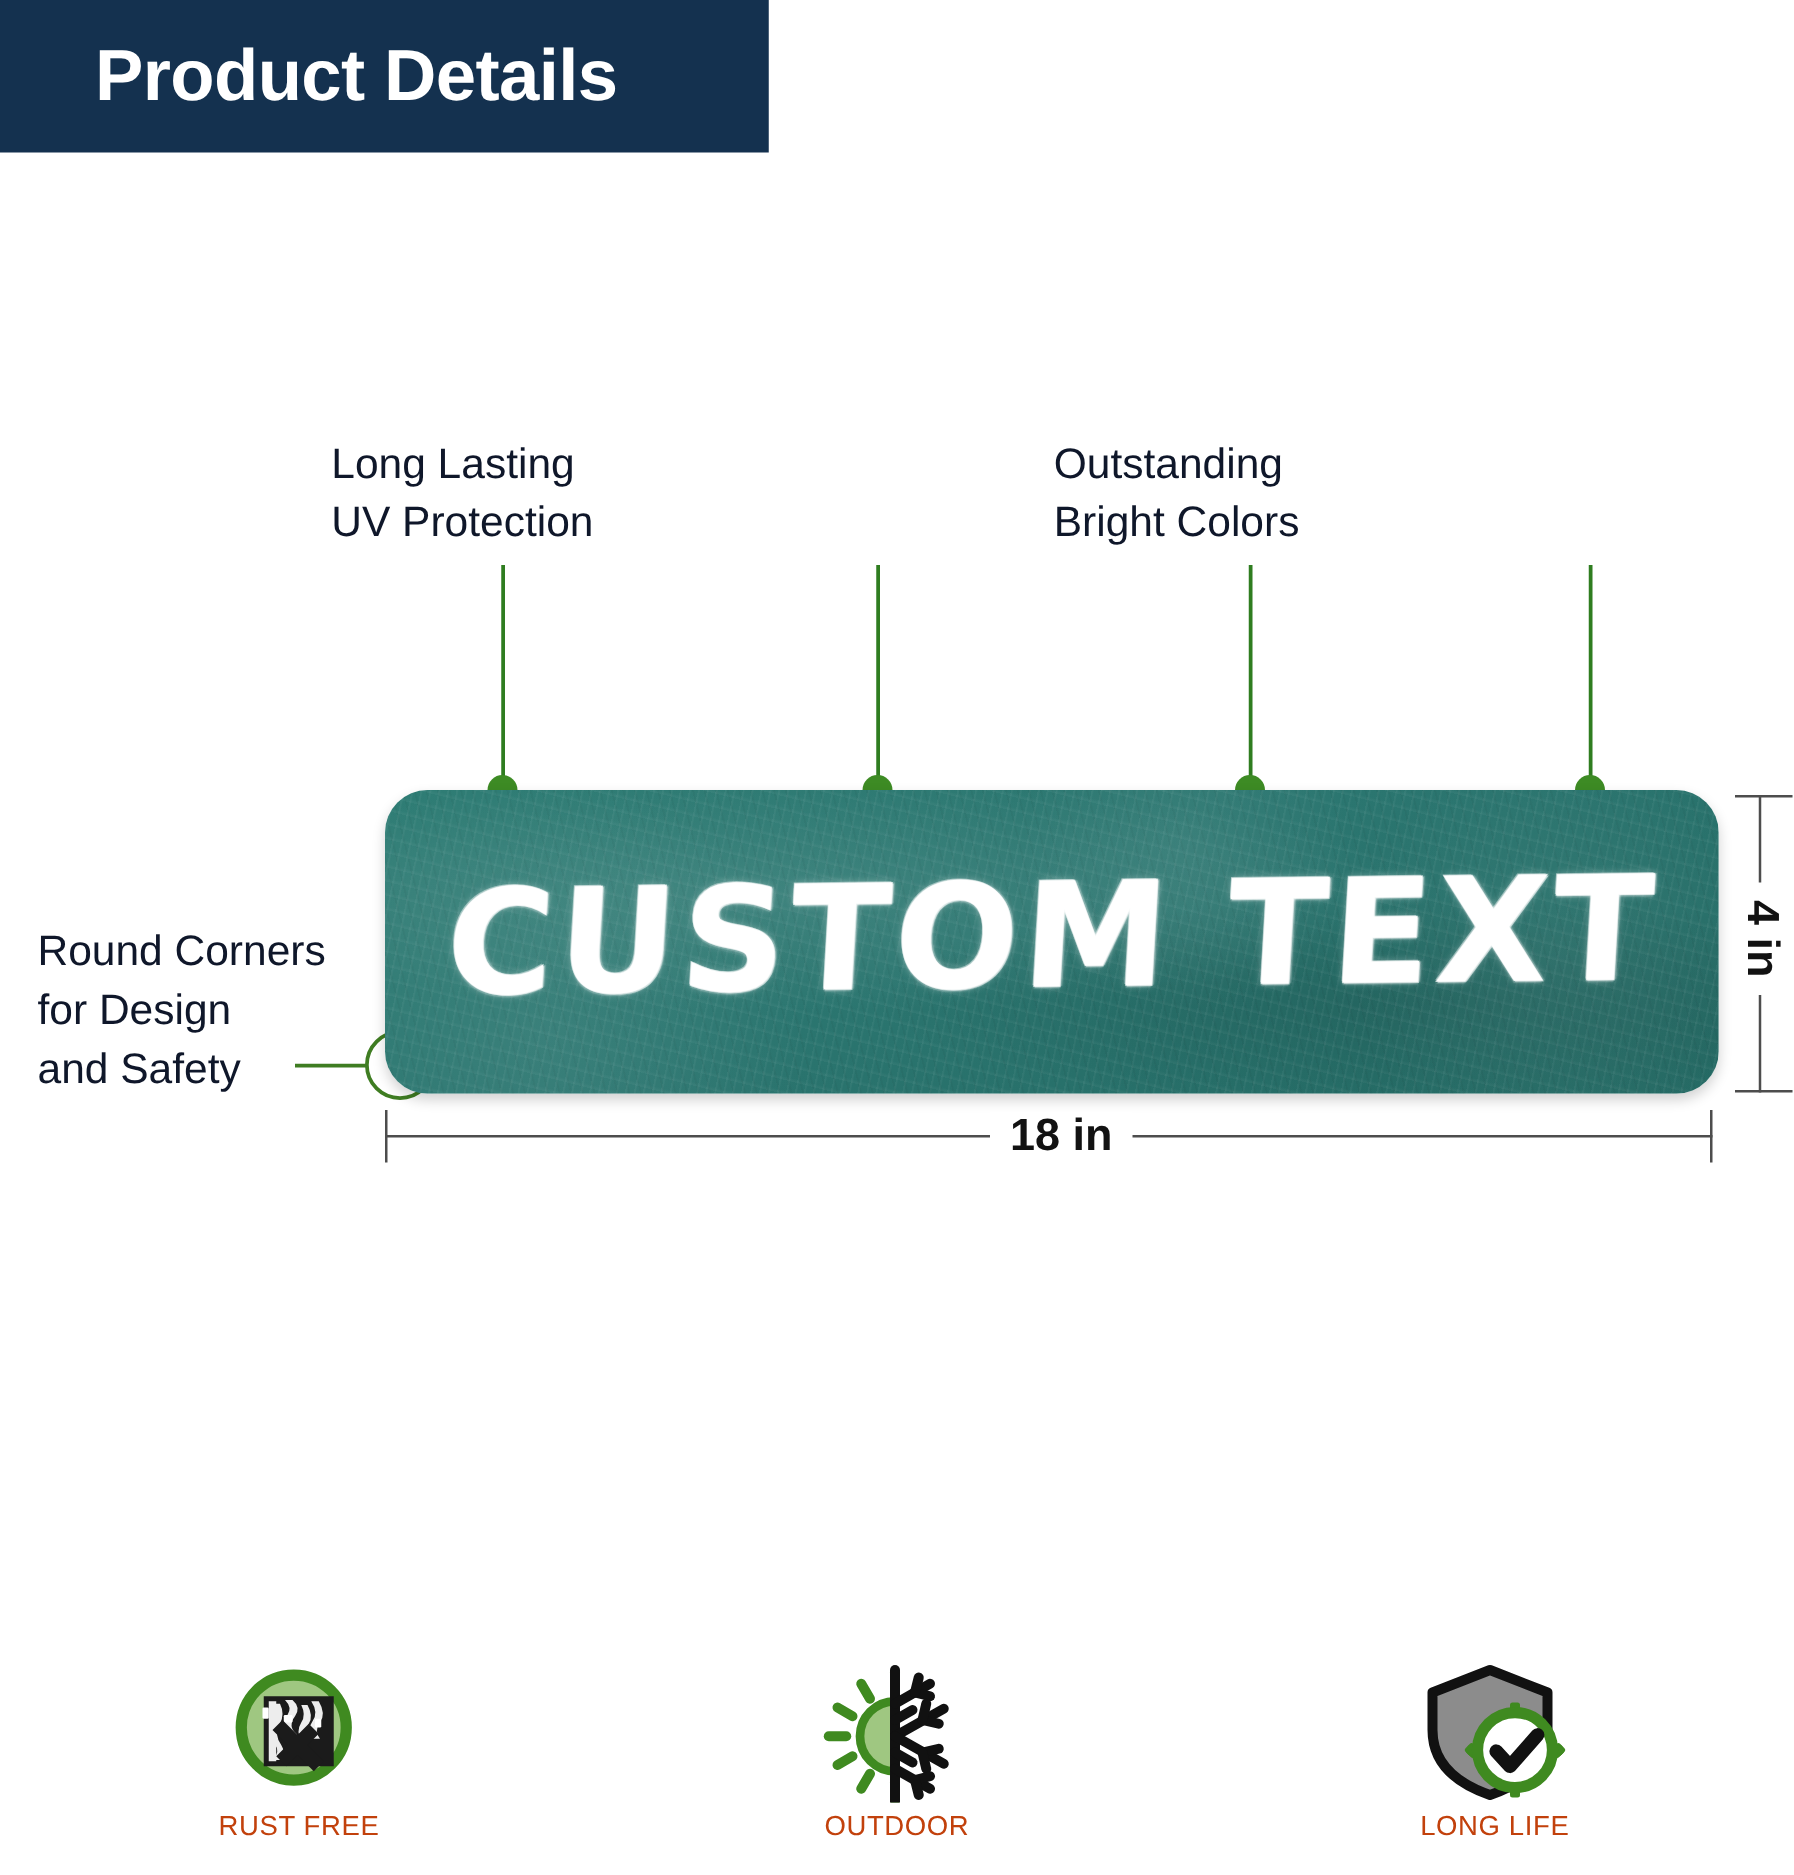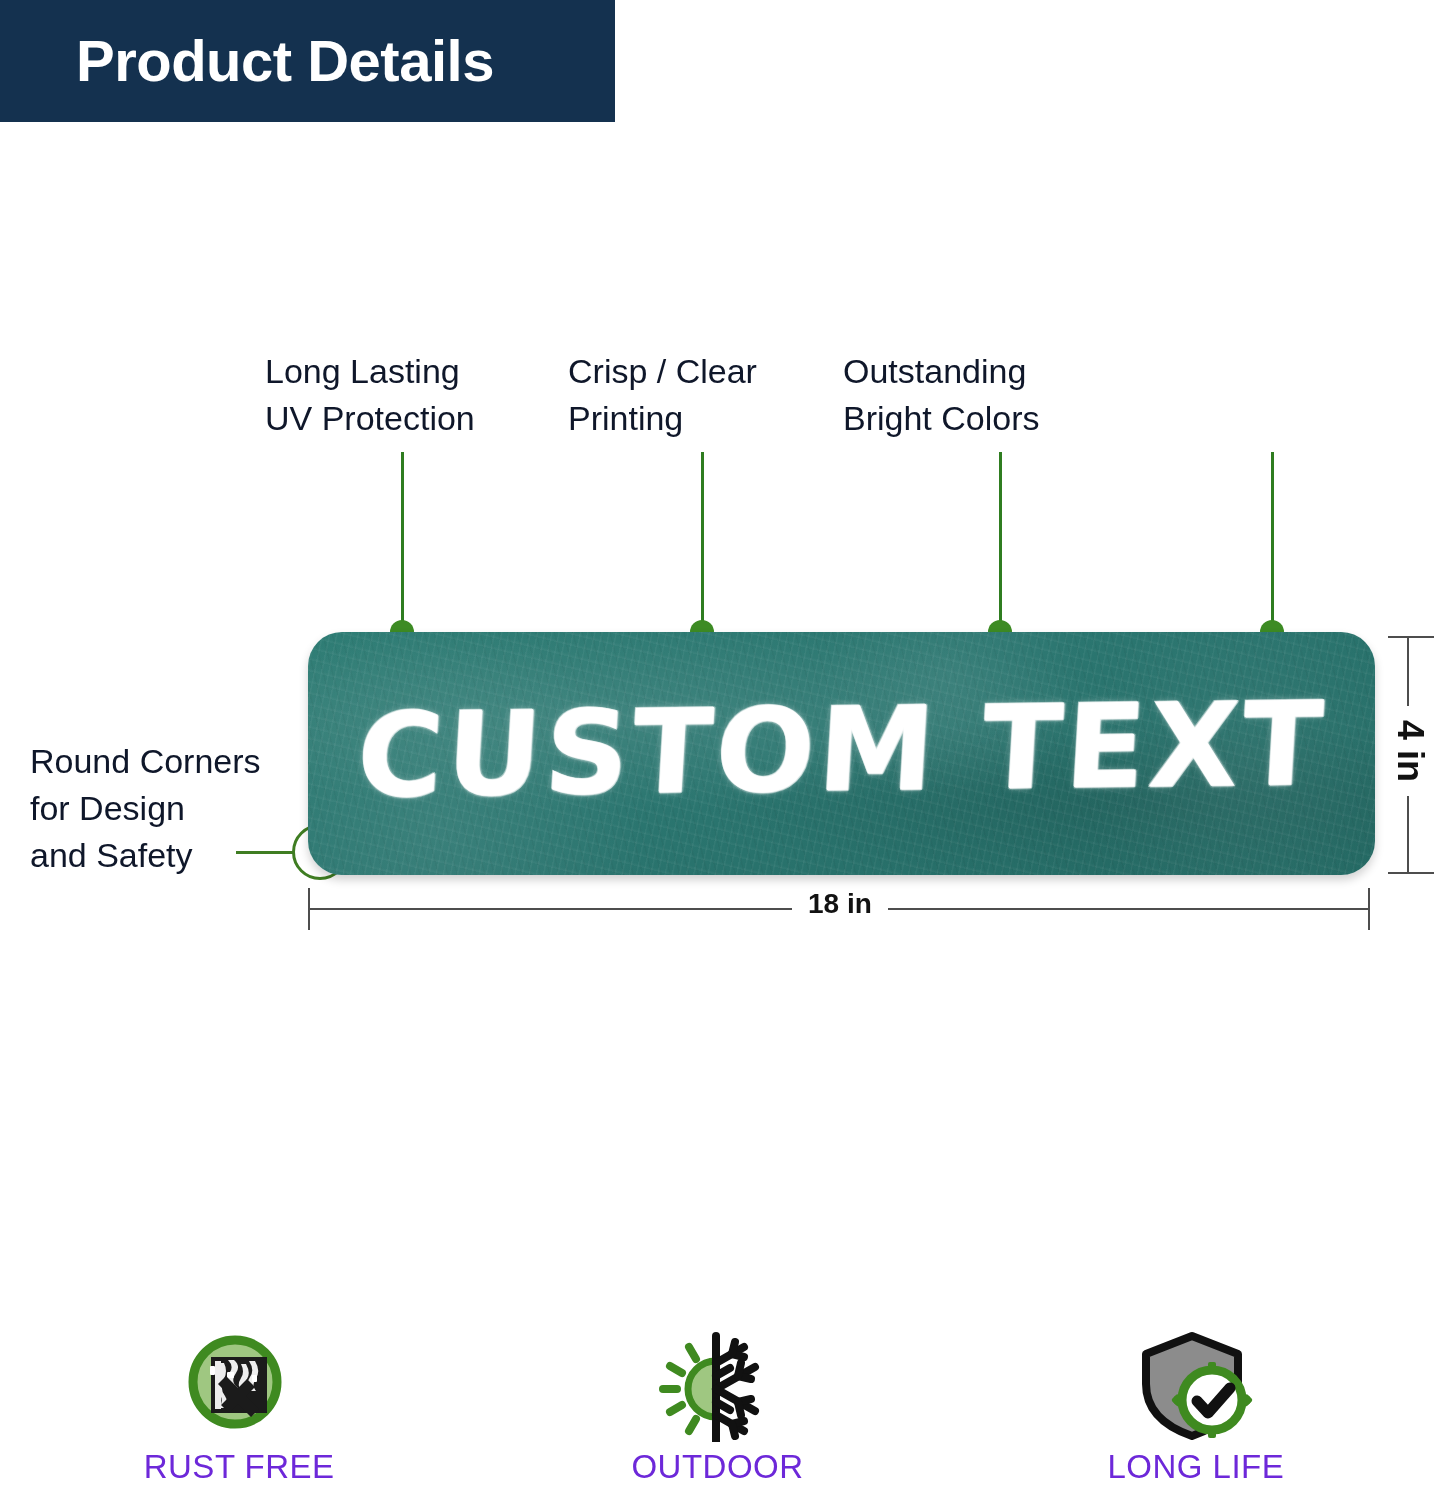--- a/index.html
+++ b/index.html
@@ -150,21 +150,21 @@
     height: 2px;
     background: #4d4d4d;
   }
   .dim-line-v {
     position: absolute;
     width: 2px;
     background: #4d4d4d;
   }
   .dim-label {
     position: absolute;
-    font-size: 28px;
+    font-size: 36px;
     font-weight: bold;
     color: #121212;
     background: #ffffff;
     padding: 0 16px;
     line-height: 1;
   }
   .dim-label-vertical {
     position: absolute;
     font-size: 36px;
     font-weight: bold;
@@ -192,40 +192,38 @@
     justify-content: flex-start;
   }
   .feature-icon {
     height: 112px;
     display: flex;
     align-items: center;
     justify-content: center;
   }
   .feature-label {
     margin-top: 6px;
-    font-size: 33px;
-    color: #6d28d9;
+    font-size: 22px;
+    color: #c2410c;
     letter-spacing: 0.5px;
     white-space: nowrap;
   }
 </style>
 </head>
 <body>
 
 <div id="stage">
 
   <div class="header-bar">
     <div class="header-title">Product Details</div>
   </div>
 
   <div class="callout-label" style="left:265px; top:348px; width:270px;">Long Lasting
 UV Protection</div>
 
-  <div class="callout-label" style="left:568px; top:348px; width:240px;">Crisp / Clear
-Printing</div>
 
   <div class="callout-label" style="left:843px; top:348px; width:250px;">Outstanding
 Bright Colors</div>
 
 
   <div class="leader-line" style="left:401px; top:452px; height:182px;"></div>
   <div class="leader-dot" style="left:390px; top:620px;"></div>
 
   <div class="leader-line" style="left:701px; top:452px; height:182px;"></div>
   <div class="leader-dot" style="left:690px; top:620px;"></div>

